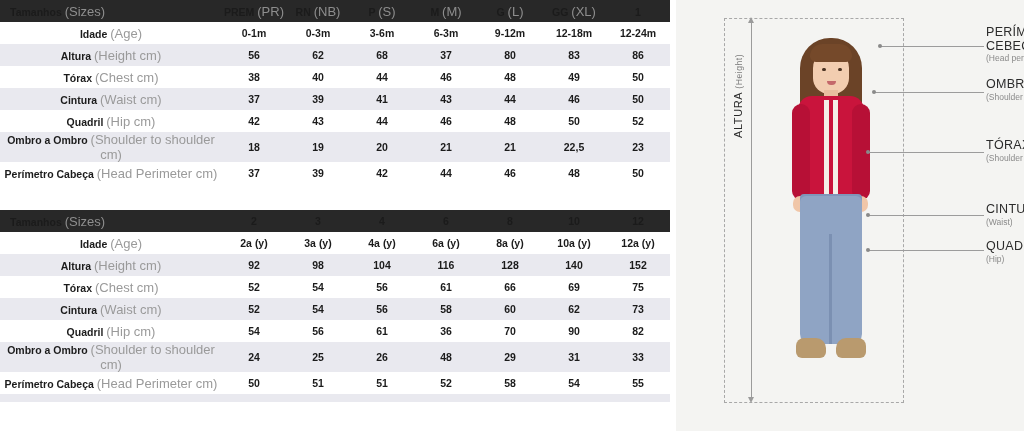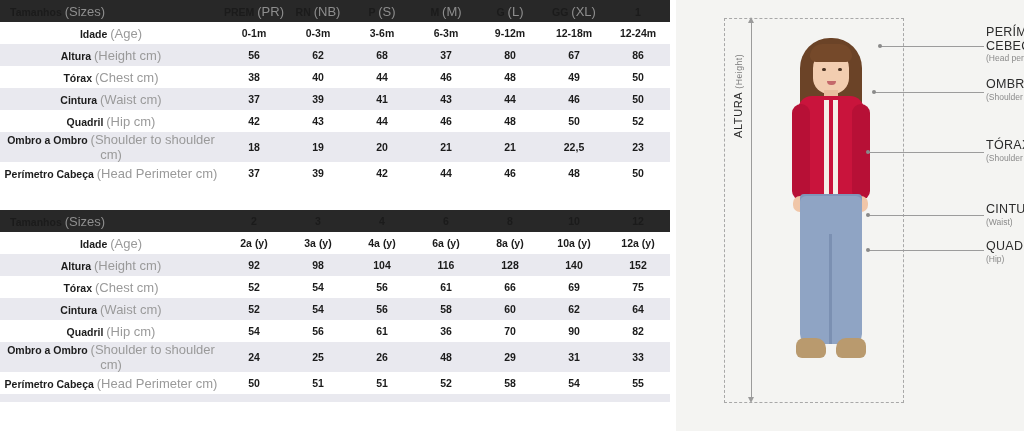--- a/index.html
+++ b/index.html
@@ -343,21 +343,21 @@
           <td>12-18m</td>
           <td>12-24m</td>
         </tr>
         <tr class="row-shade">
           <td class="lbl"><span>Altura</span> <span class="sub">(Height cm)</span></td>
           <td>56</td>
           <td>62</td>
           <td>68</td>
           <td>37</td>
           <td>80</td>
-          <td>67</td>
+          <td>83</td>
           <td>86</td>
         </tr>
         <tr class="row-light">
           <td class="lbl"><span>Tórax</span> <span class="sub">(Chest cm)</span></td>
           <td>38</td>
           <td>40</td>
           <td>44</td>
           <td>46</td>
           <td>48</td>
           <td>49</td>
@@ -465,21 +465,21 @@
           <td>75</td>
         </tr>
         <tr class="row-shade">
           <td class="lbl"><span>Cintura</span> <span class="sub">(Waist cm)</span></td>
           <td>52</td>
           <td>54</td>
           <td>56</td>
           <td>58</td>
           <td>60</td>
           <td>62</td>
-          <td>64</td>
+          <td>73</td>
         </tr>
         <tr class="row-light">
           <td class="lbl"><span>Quadril</span> <span class="sub">(Hip cm)</span></td>
           <td>54</td>
           <td>56</td>
           <td>61</td>
           <td>36</td>
           <td>70</td>
           <td>90</td>
           <td>82</td>

